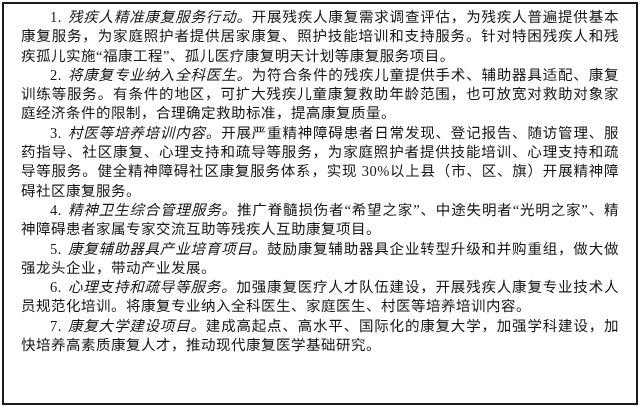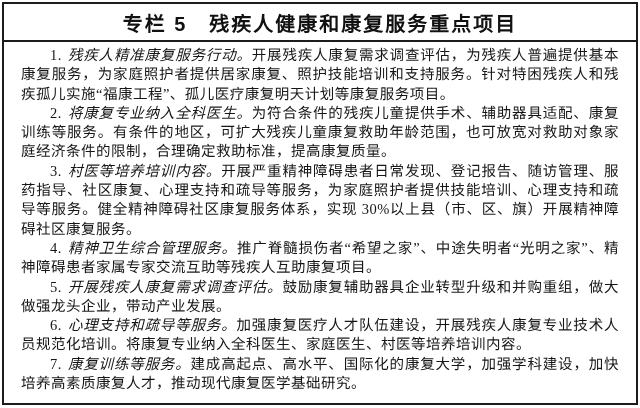--- a/index.html
+++ b/index.html
@@ -63,35 +63,32 @@
   .item-name {
     font-style: italic; 
   }
 </style>
 </head>
 <body>
 
 <div class="page">
   <div class="panel">
 
-    <div class="panel-header">
-      <div class="panel-title">专栏 5　残疾人健康和康复服务重点项目</div>
-    </div>
 
     <div class="panel-body">
 
       <p class="item"><span class="item-num">1.</span><span class="item-name">残疾人精准康复服务行动。</span><span class="item-desc">开展残疾人康复需求调查评估，为残疾人普遍提供基本康复服务，为家庭照护者提供居家康复、照护技能培训和支持服务。针对特困残疾人和残疾孤儿实施“福康工程”、孤儿医疗康复明天计划等康复服务项目。</span></p>
 
       <p class="item"><span class="item-num">2.</span><span class="item-name">将康复专业纳入全科医生。</span><span class="item-desc">为符合条件的残疾儿童提供手术、辅助器具适配、康复训练等服务。有条件的地区，可扩大残疾儿童康复救助年龄范围，也可放宽对救助对象家庭经济条件的限制，合理确定救助标准，提高康复质量。</span></p>
 
       <p class="item"><span class="item-num">3.</span><span class="item-name">村医等培养培训内容。</span><span class="item-desc">开展严重精神障碍患者日常发现、登记报告、随访管理、服药指导、社区康复、心理支持和疏导等服务，为家庭照护者提供技能培训、心理支持和疏导等服务。健全精神障碍社区康复服务体系，实现 30%以上县（市、区、旗）开展精神障碍社区康复服务。</span></p>
 
       <p class="item"><span class="item-num">4.</span><span class="item-name">精神卫生综合管理服务。</span><span class="item-desc">推广脊髓损伤者“希望之家”、中途失明者“光明之家”、精神障碍患者家属专家交流互助等残疾人互助康复项目。</span></p>
 
-      <p class="item"><span class="item-num">5.</span><span class="item-name">开展残疾人康复需求调查评估。</span><span class="item-desc">鼓励康复辅助器具企业转型升级和并购重组，做大做强龙头企业，带动产业发展。</span></p>
+      <p class="item"><span class="item-num">5.</span><span class="item-name">康复辅助器具产业培育项目。</span><span class="item-desc">鼓励康复辅助器具企业转型升级和并购重组，做大做强龙头企业，带动产业发展。</span></p>
 
       <p class="item"><span class="item-num">6.</span><span class="item-name">心理支持和疏导等服务。</span><span class="item-desc">加强康复医疗人才队伍建设，开展残疾人康复专业技术人员规范化培训。将康复专业纳入全科医生、家庭医生、村医等培养培训内容。</span></p>
 
-      <p class="item"><span class="item-num">7.</span><span class="item-name">康复训练等服务。</span><span class="item-desc">建成高起点、高水平、国际化的康复大学，加强学科建设，加快培养高素质康复人才，推动现代康复医学基础研究。</span></p>
+      <p class="item"><span class="item-num">7.</span><span class="item-name">康复大学建设项目。</span><span class="item-desc">建成高起点、高水平、国际化的康复大学，加强学科建设，加快培养高素质康复人才，推动现代康复医学基础研究。</span></p>
 
     </div>
   </div>
 </div>
 
 </body></html>

